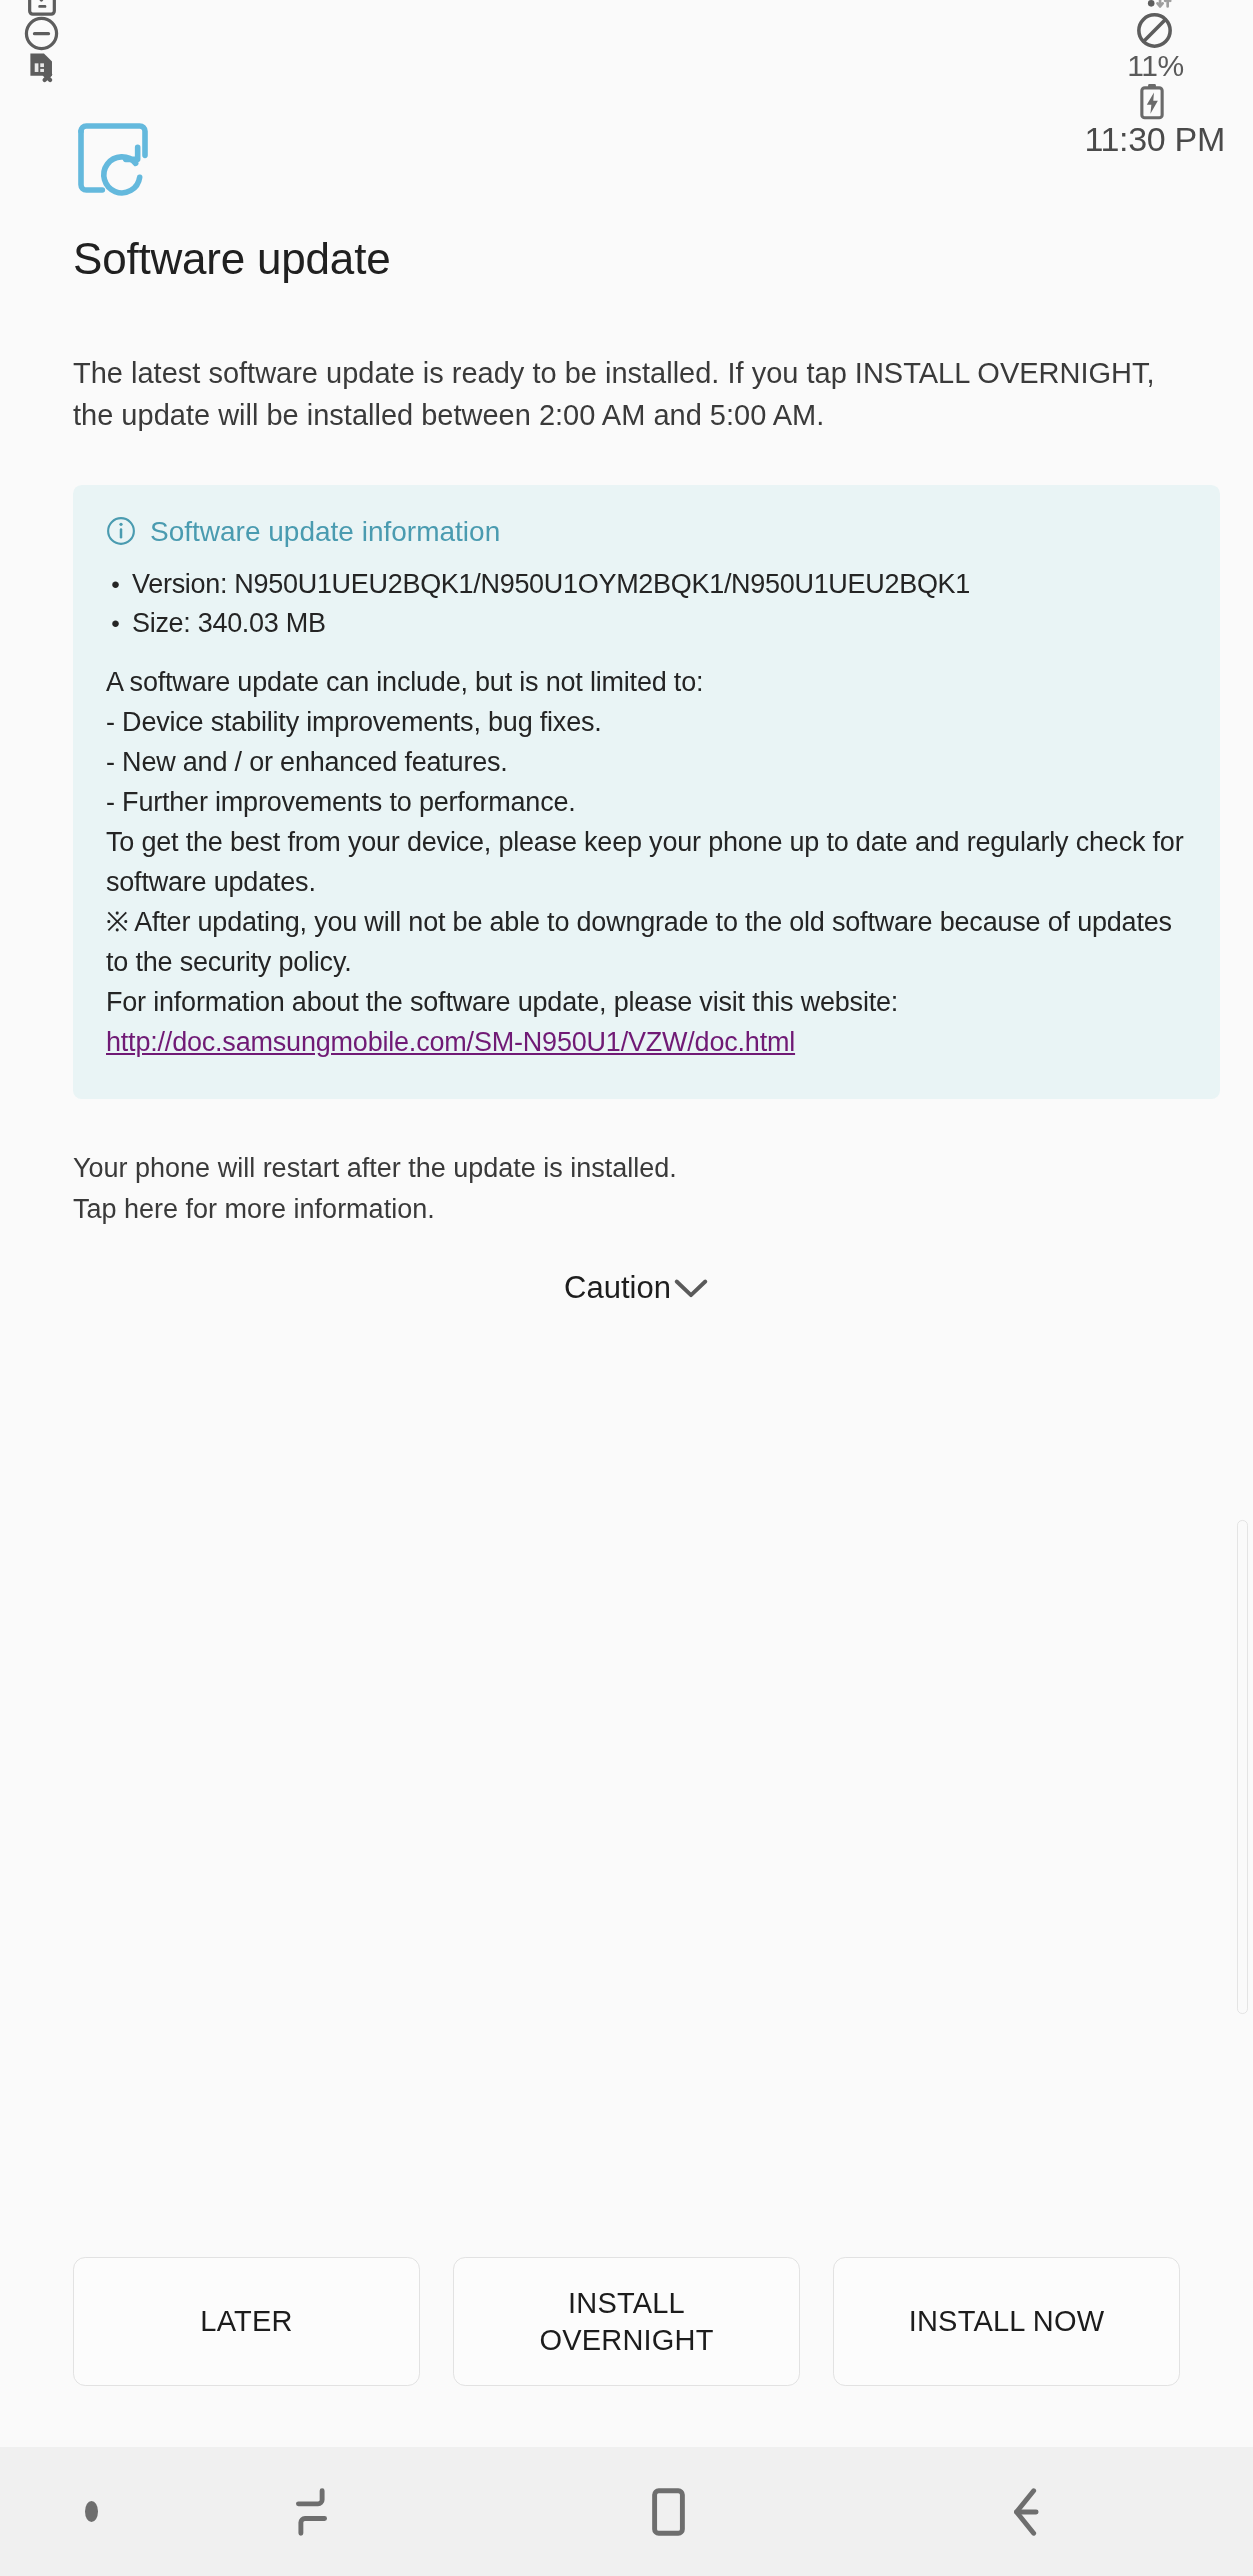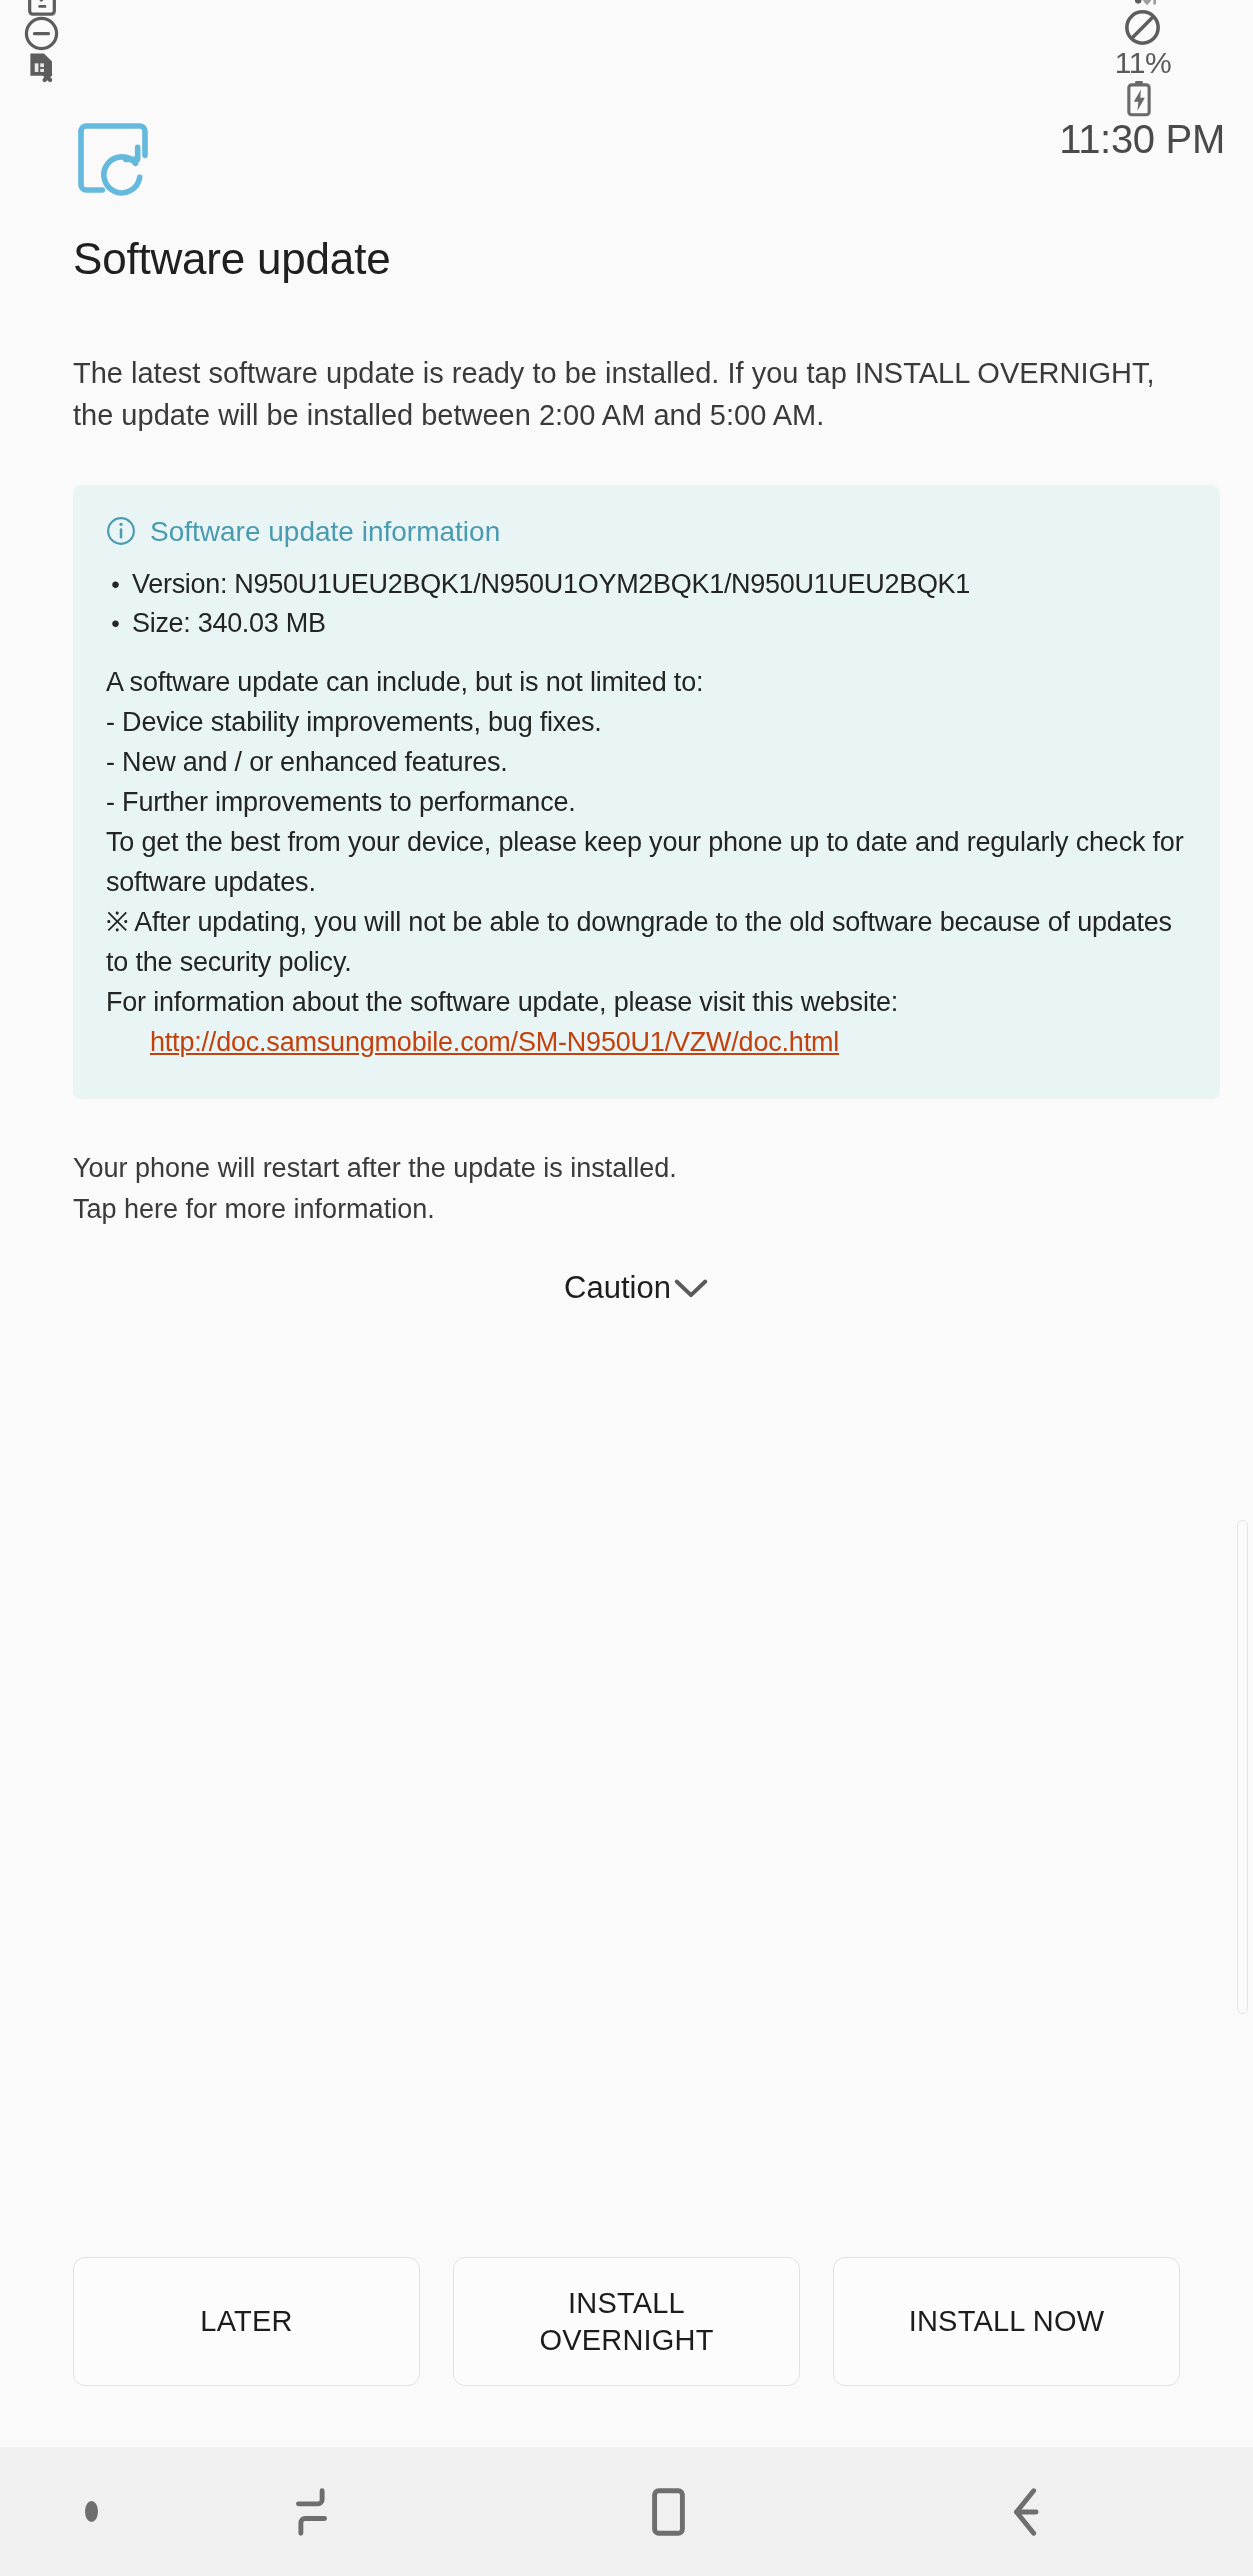--- a/index.html
+++ b/index.html
@@ -33,21 +33,21 @@
   .status-left .sicon { margin-right: 15.7px; }
   .status-right .sicon { margin-left: 12.2px; }
   .sicon { display: flex; align-items: center; justify-content: center; }
   .status-batt-pct {
     font-size: 30px;
     color: #5a5a5a;
     letter-spacing: -0.4px;
     margin-left: 14px;
   }
   .status-clock {
-    font-size: 40px;
+    font-size: 34px;
     color: #4a4a4a;
     margin-left: 12.2px;
     letter-spacing: -0.3px;
   }
 
   
   .content {
     position: relative;
     padding: 0 0 0 0;
   }
@@ -116,24 +116,23 @@
     line-height: 40px;
     color: #242424;
     margin-top: 19px;
     white-space: pre-line;
     letter-spacing: -0.2px;
   }
   .card-link {
     display: inline-block;
     font-size: 27px;
     line-height: 40px;
-    color: #c2410c;
+    color: #701a75;
     text-decoration: underline;
     letter-spacing: -0.2px;
-    margin-left: 44px;
   }
 
   
   .restart-note {
     font-size: 27px;
     line-height: 41px;
     color: #3a3a3a;
     margin: 49px 73px 0 73px;
     white-space: pre-line;
   }

